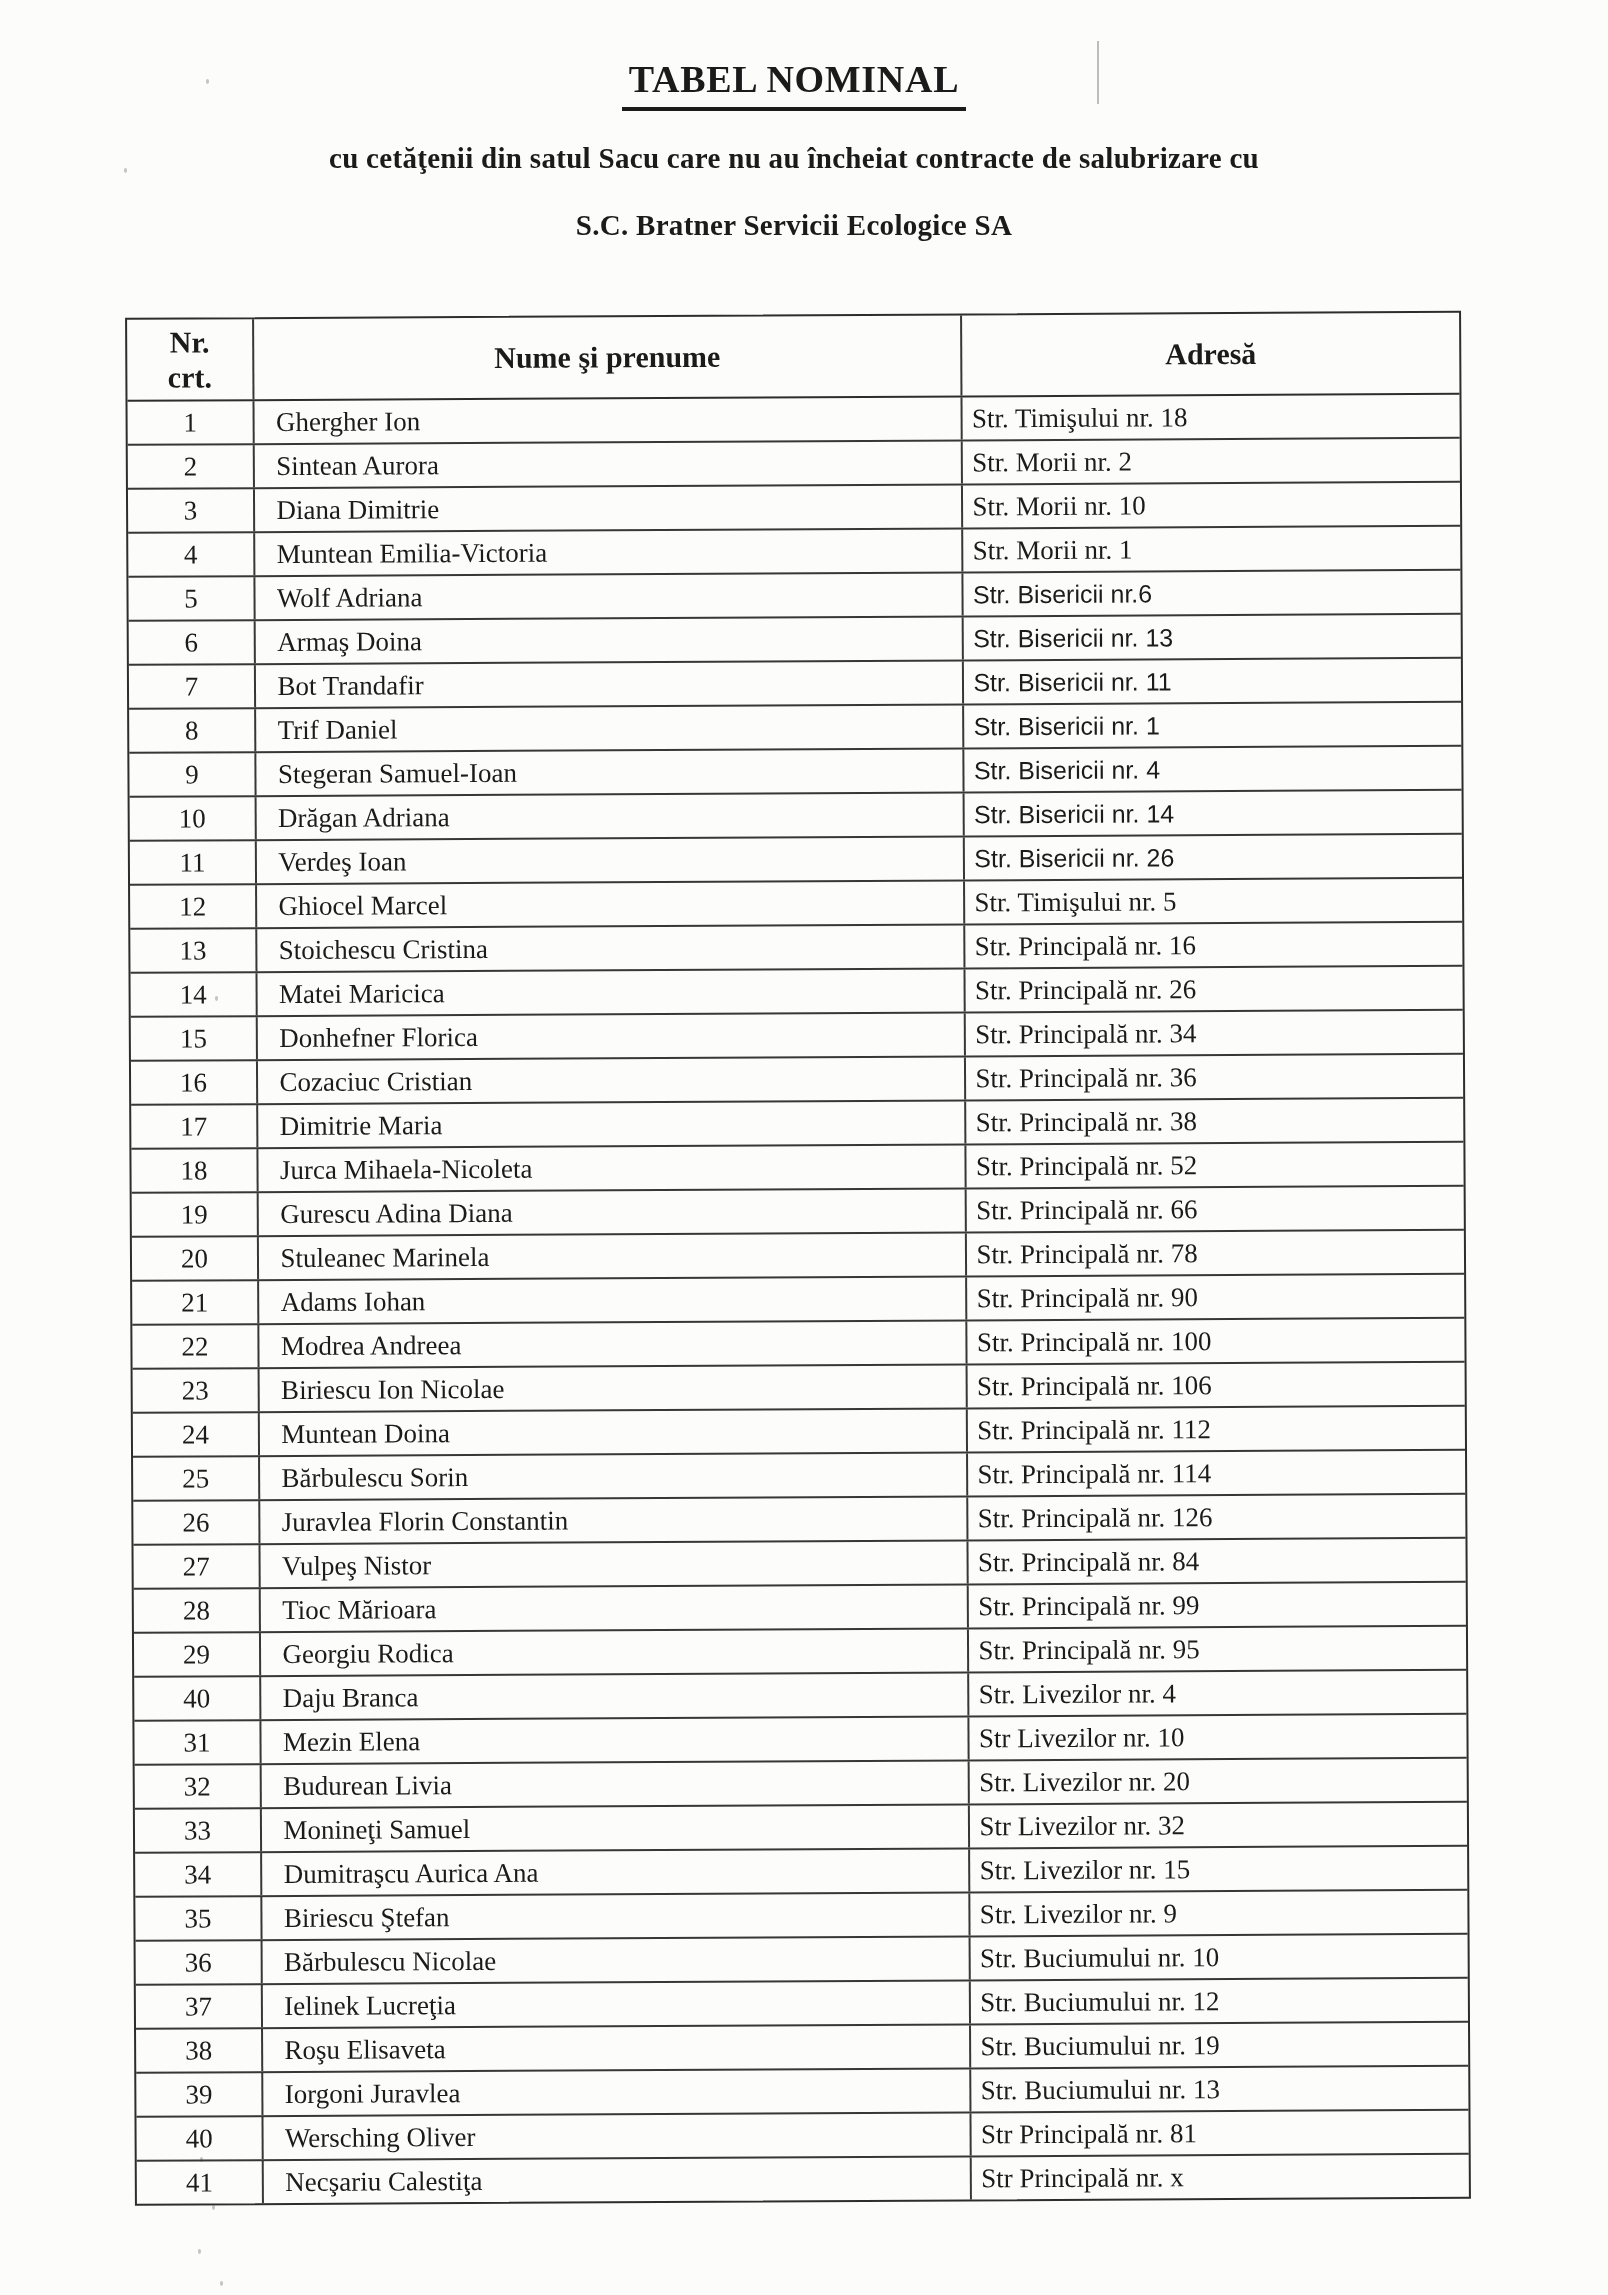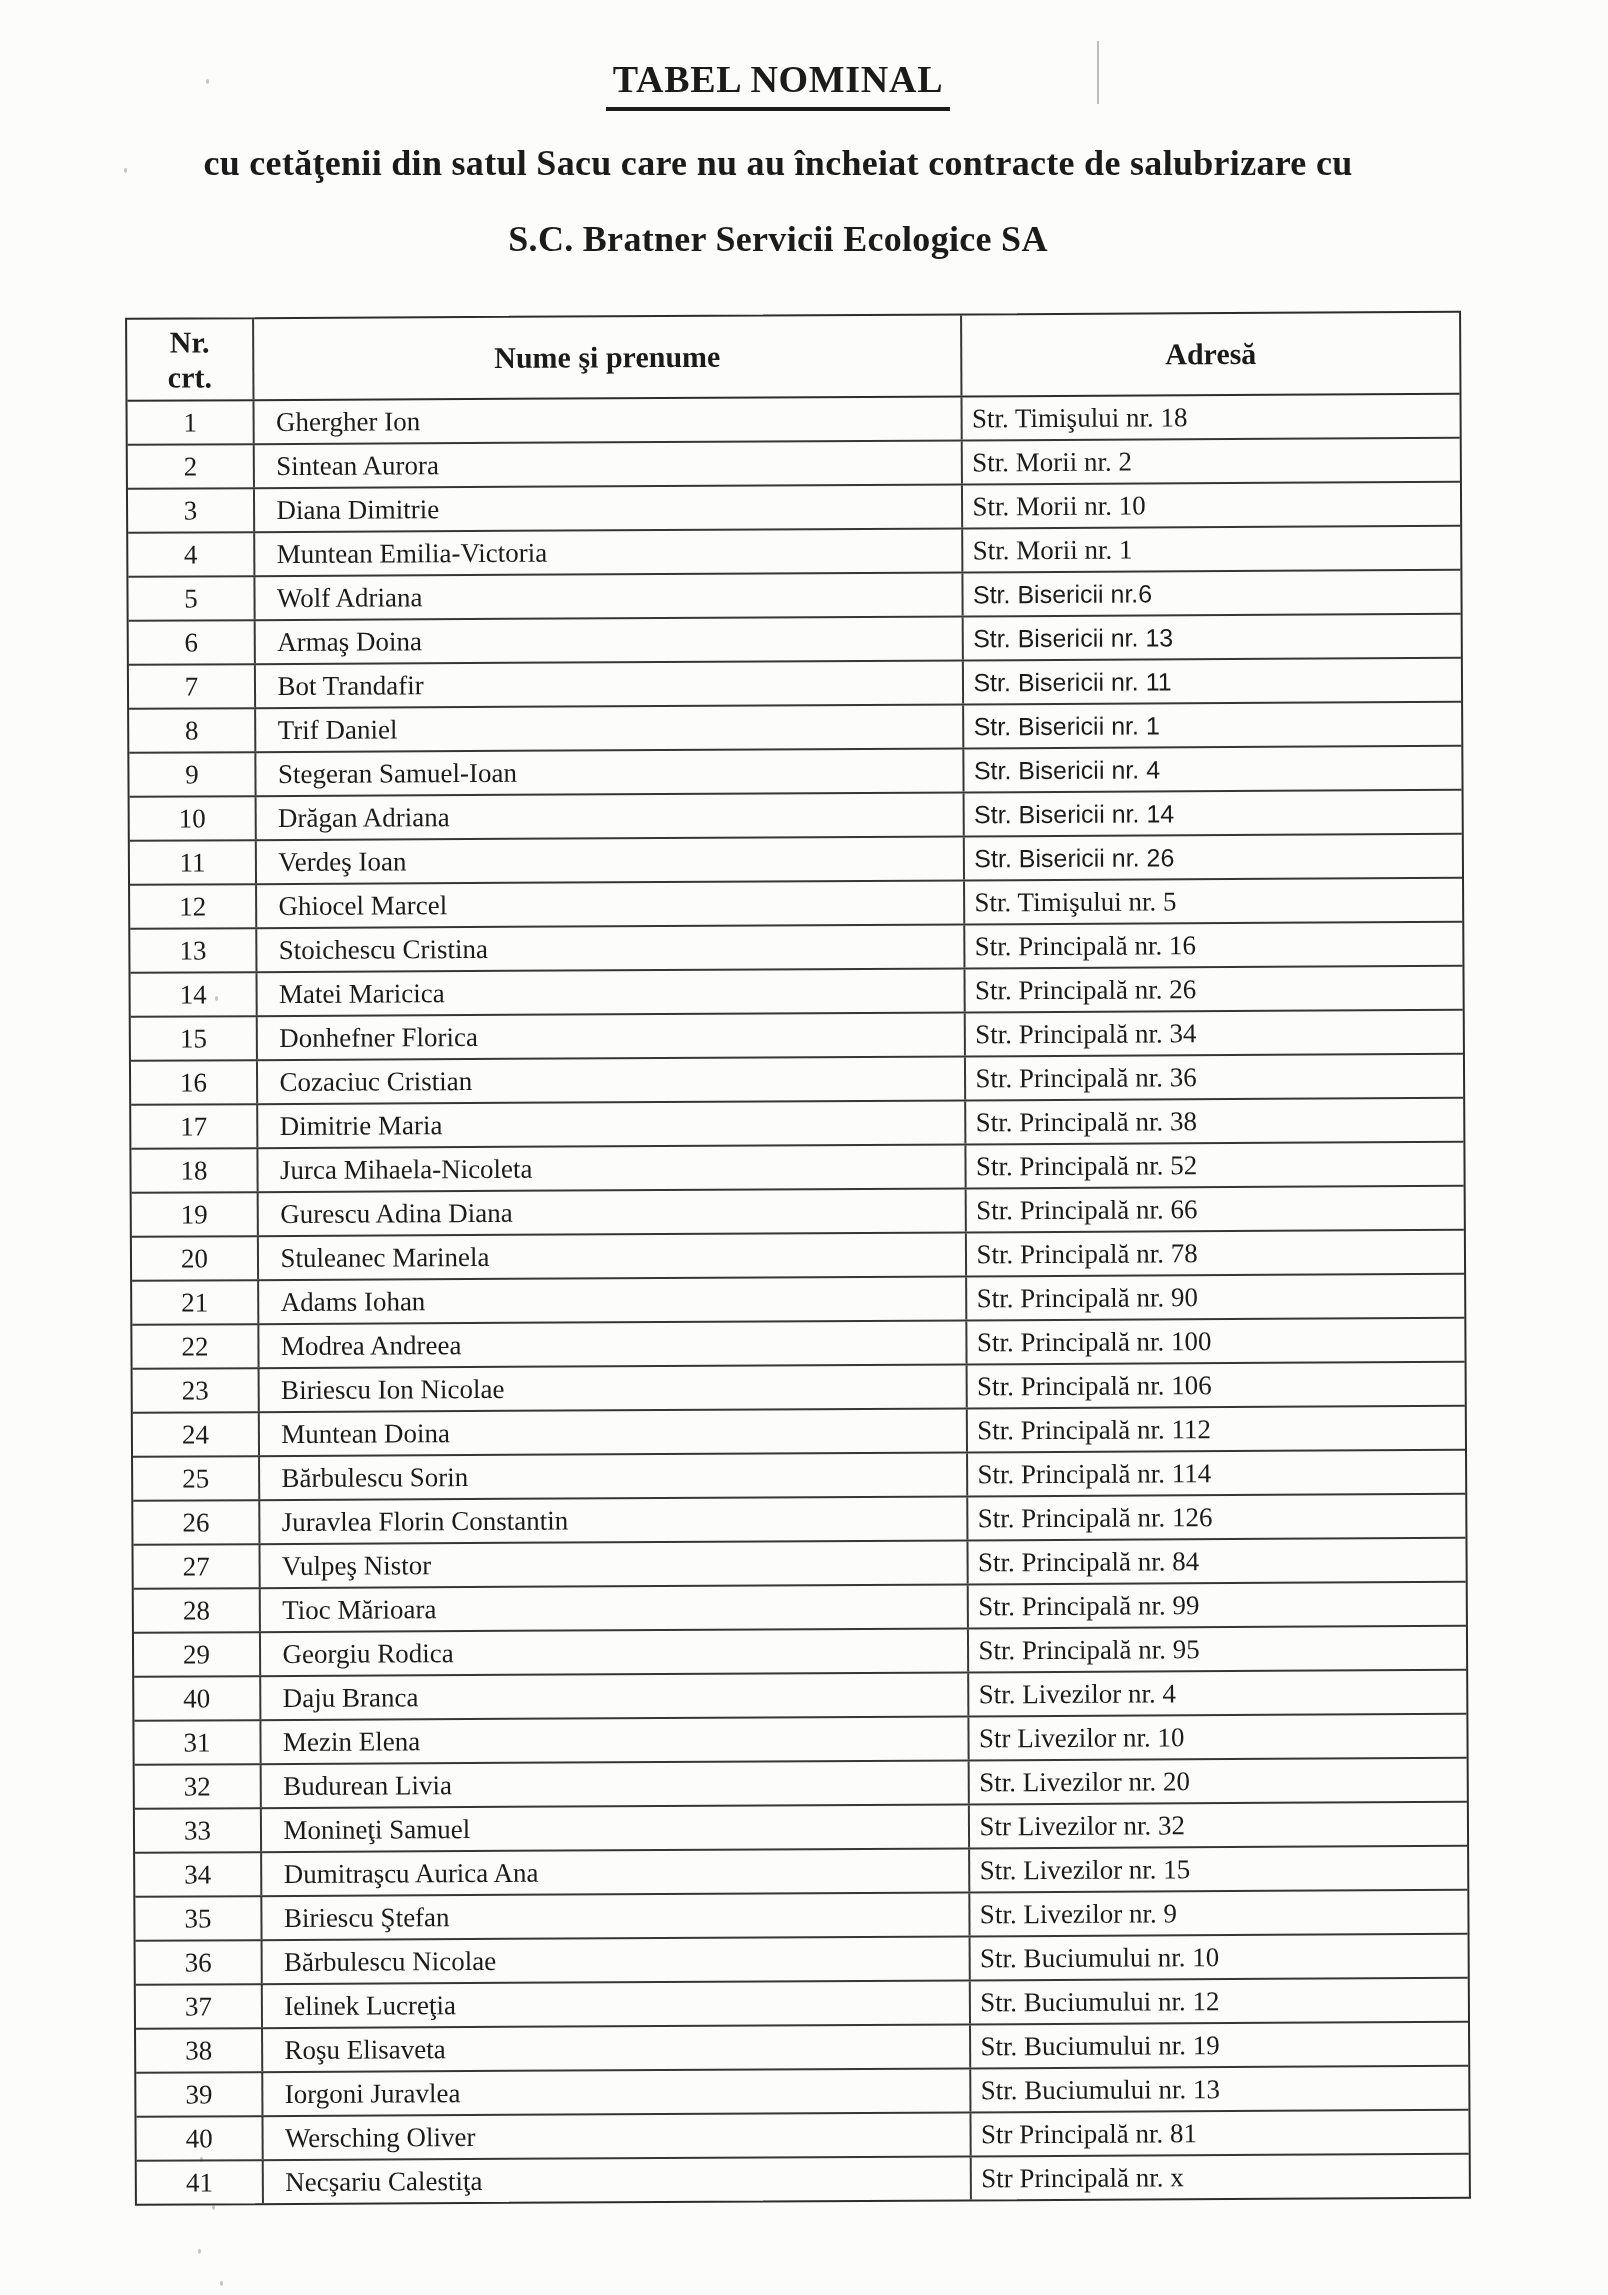--- a/index.html
+++ b/index.html
@@ -16,36 +16,36 @@
     width:1609px;height:2295px;
     background:var(--paper);
     color:var(--ink);
     font-family:"Liberation Serif","DejaVu Serif",serif;
     overflow:hidden;
   }
 
   
   .header-block{
     position:absolute;
-    top:57px;left:0;
+    top:57px;left:16px;
     width:1556px;
     text-align:center;
   }
   .doc-title{
     display:inline-block;
     margin:0;
     font-size:38px;
     font-weight:bold;
     letter-spacing:0.7px;
     padding:0 6.7px 6px 6.7px;
     border-bottom:4.7px solid var(--ink);
   }
   .doc-subtitle{
     margin:0;
-    font-size:36px;
+    font-size:29px;
     font-weight:bold;
     letter-spacing:0.3px;
   }
   .doc-subtitle.line1{margin-top:31px;}
   .doc-subtitle.line2{margin-top:34px;}
 
   
   .nominal-table{
     position:absolute;
     left:130px;top:315px;

